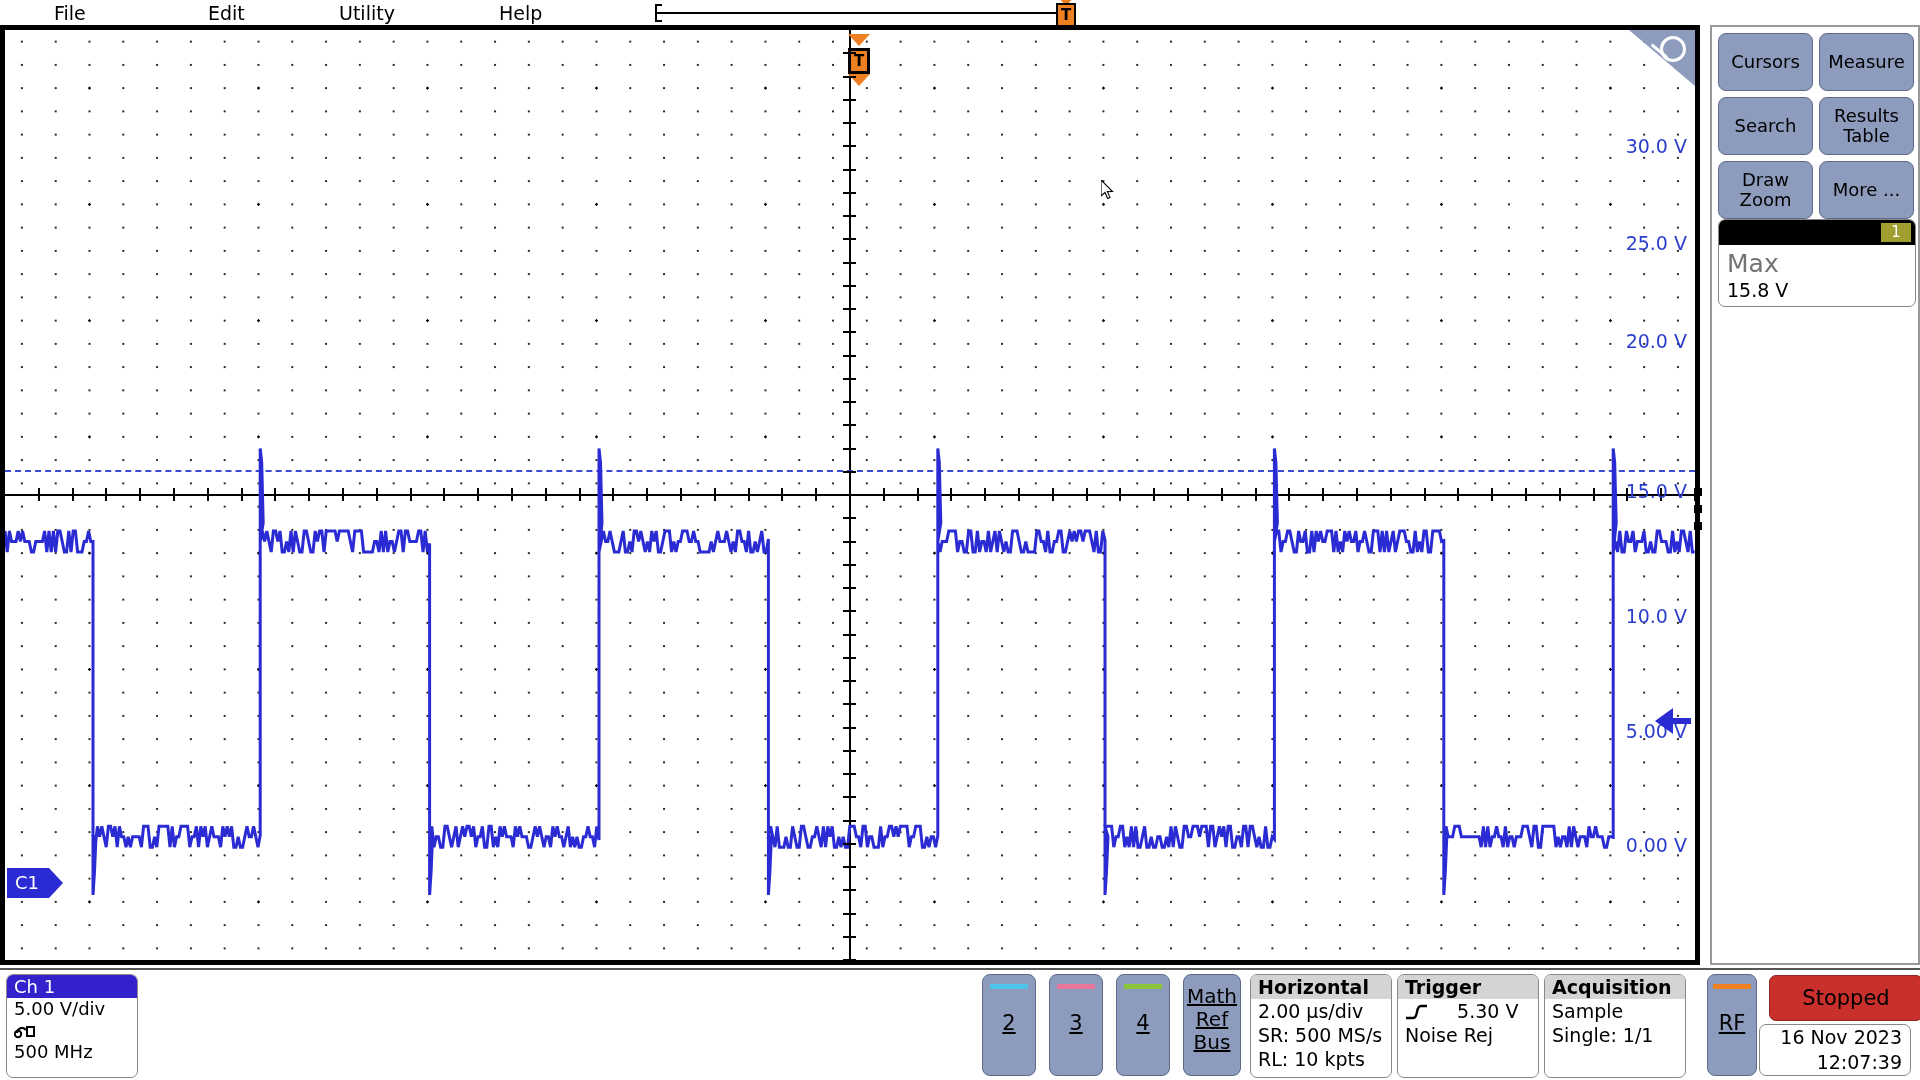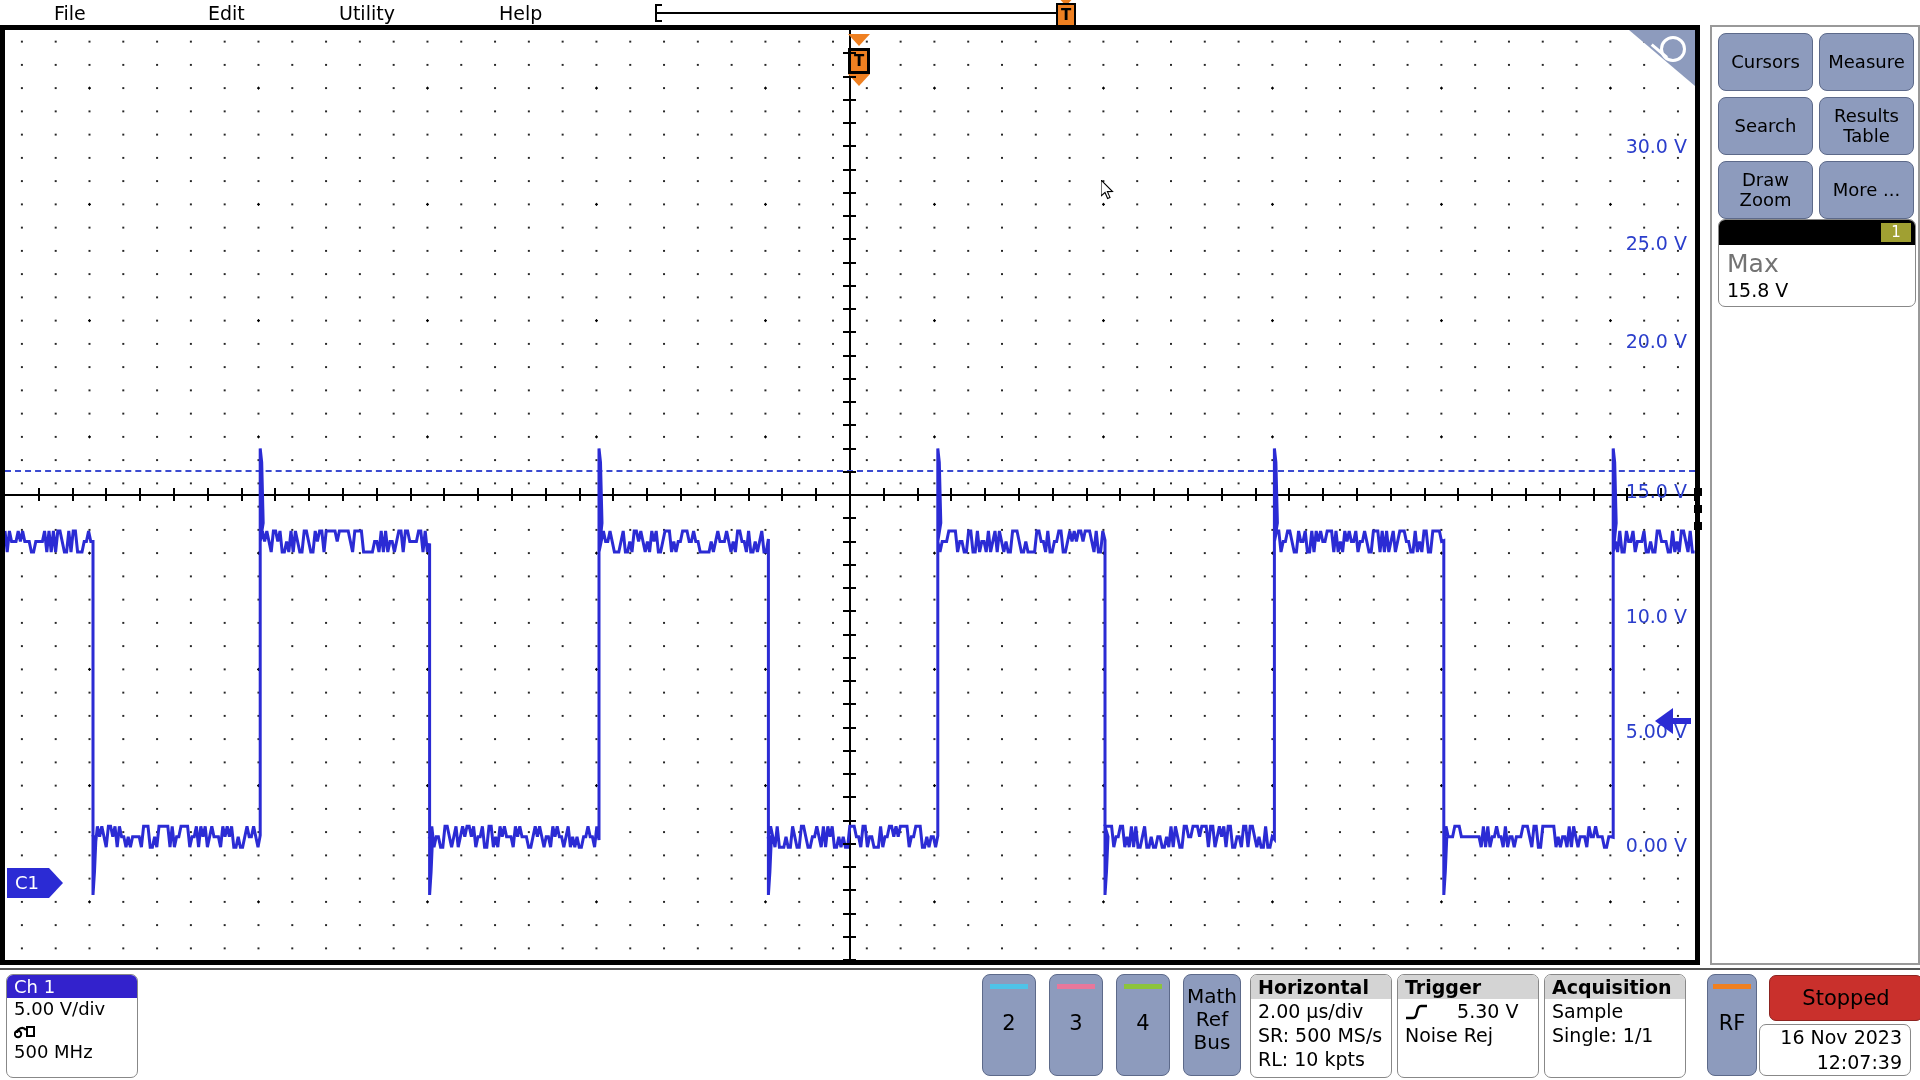--- a/index.html
+++ b/index.html
@@ -335,21 +335,21 @@
     color: #000;
     font-size: 21px;
     text-align: center;
     box-sizing: border-box;
   }
   .ch-btn .bar {
     display: block;
     width: 38px; height: 5px;
     margin: 9px auto 0 auto;
   }
-  .ch-btn .num { display: block; margin-top: 22px; }
+  .ch-btn .num { display: block; margin-top: 22px; text-decoration: underline; }
   .ch-btn.multi { width: 58px; font-size: 20px; line-height: 23px; }
   .ch-btn.multi .num { margin-top: 10px; }
 
   .info-card {
     position: absolute; top: 4px;
     height: 102px;
     border: 1px solid #888;
     border-radius: 7px;
     background: #fff;
     overflow: hidden;

